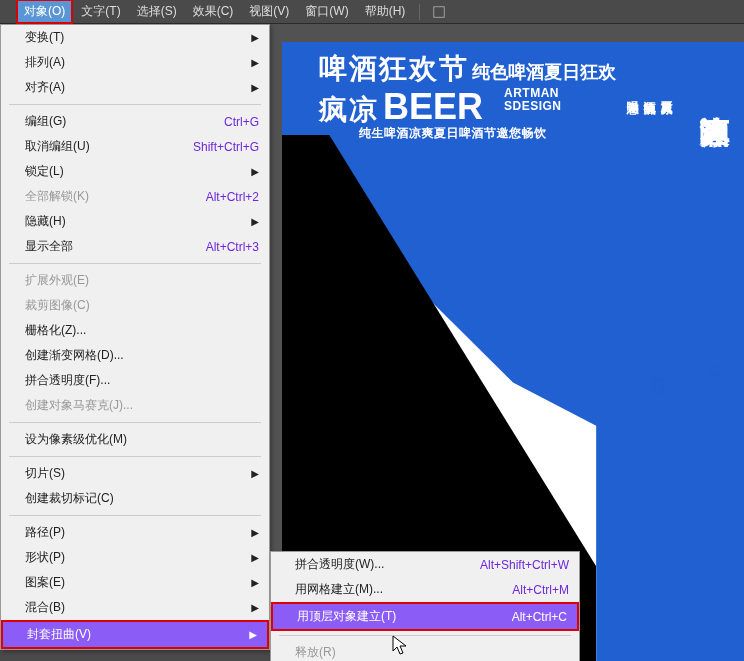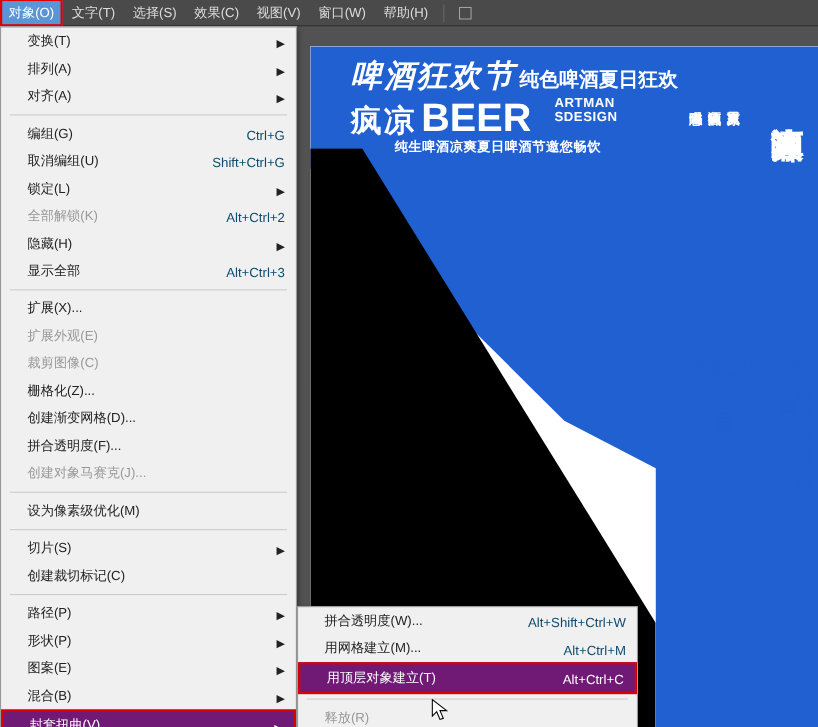--- a/index.html
+++ b/index.html
@@ -1,28 +1,28 @@
 <!DOCTYPE html>
 <html><head>
 <meta charset="utf-8">
 <style>
 *{margin:0;padding:0;box-sizing:border-box;font-family:"Microsoft YaHei",Arial,sans-serif;font-size:12px}
 body{width:744px;height:661px;background:#4a4a4a;overflow:hidden;position:relative}
-.menubar{height:24px;background:#4a4a4a;color:#ddd;display:flex;align-items:center;padding-left:0;border-bottom:1px solid #2a2a2a}
+.menubar{height:24px;background:#4a4a4a;color:#ddd;display:flex;align-items:center;padding-left:16px;border-bottom:1px solid #2a2a2a}
 .menubar-item{padding:4px 8px;cursor:pointer}
 .menubar-item.active{background:#5a96d6;color:#fff}
 .menubar-item.highlighted{border:2px solid #d00;padding:2px 6px}
 .menubar-sep{width:1px;height:16px;background:#666;margin:0 6px}
 .menubar-icon{width:14px;height:14px;margin-left:6px}
 .dropdown{position:absolute;top:24px;left:0;width:270px;background:#f0f0f0;border:1px solid #999;box-shadow:2px 2px 4px rgba(0,0,0,0.3);z-index:100}
-.menu-item{display:flex;align-items:flex-end;padding:4px 10px 4px 24px;color:#222;cursor:pointer;position:relative}
+.menu-item{display:flex;align-items:center;padding:4px 10px 4px 24px;color:#222;cursor:pointer;position:relative}
 .menu-item.disabled{color:#999}
-.menu-item.highlighted{background:#701a75;color:#fff}
+.menu-item.highlighted{background:#8b5cf6;color:#fff}
 .menu-item.boxed{border:2px solid #d00}
-.menu-item .shortcut{margin-left:auto;color:#0c4a6e}
+.menu-item .shortcut{margin-left:auto;color:#6d28d9}
 .menu-item.highlighted .shortcut{color:#fff}
 .menu-item .arrow{margin-left:auto;font-size:10px}
 .menu-sep{height:1px;background:#ccc;margin:4px 8px}
 .submenu{position:absolute;top:551px;left:270px;width:310px;background:#f0f0f0;border:1px solid #999;box-shadow:2px 2px 4px rgba(0,0,0,0.3);z-index:101}
 .submenu .menu-item{position:relative}
 .cursor{position:absolute;top:635px;left:392px;z-index:200;pointer-events:none}
 .canvas{position:absolute;top:24px;left:270px;right:0;bottom:0;background:#525252}
 .canvas-inner{position:absolute;top:18px;left:12px;right:0;bottom:0;background:#fff}
 .artwork{position:absolute;inset:0;overflow:hidden}
 .blue-shape{position:absolute;top:0;left:0;width:100%;height:100%;background:#2060d0;clip-path:polygon(0 0,100% 0,100% 100%,68% 100%,68% 62%,50% 55%,0 18%)}
@@ -87,23 +87,20 @@
     </div>
   <div class="menu-item">
       <span>隐藏(H)</span>
       <span class="arrow">▶</span>
     </div>
   <div class="menu-item">
       <span>显示全部</span>
       <span class="shortcut">Alt+Ctrl+3</span>
     </div>
   <div class="menu-sep"></div>
-  <div class="menu-item">
-      <span>扩展(X)...</span>
-    </div>
   <div class="menu-item disabled">
       <span>扩展外观(E)</span>
     </div>
   <div class="menu-item disabled">
       <span>裁剪图像(C)</span>
     </div>
   <div class="menu-item">
       <span>栅格化(Z)...</span>
     </div>
   <div class="menu-item">
@@ -169,21 +166,21 @@
       <span>释放(R)</span>
     </div>
 </div>
 
 <div class="canvas">
   <div class="canvas-inner">
     <div class="artwork">
       <div class="blue-shape"></div>
       <div class="black-shape"></div>
       <div class="text-overlay">
-        <div class="text-line"><span class="big-text" style="font-style:italic">啤酒狂欢节</span> <span style="font-size:18px">纯色啤酒夏日狂欢</span></div>
+        <div class="text-line"><span class="big-text" style="">啤酒狂欢节</span> <span style="font-size:18px">纯色啤酒夏日狂欢</span></div>
         <div class="text-line" style="margin-top:2px"><span class="big-text">疯</span><span class="big-text">凉</span><span class="huge-text" style="margin-left:4px">BEER</span><span class="tiny-text" style="display:inline-block;vertical-align:top;margin-left:21px"><span>ARTMAN</span><br><span>SDESIGN</span></span></div>
         <div class="text-line tiny-text" style="margin-left:40px"><span>纯生啤酒凉爽夏日啤酒节邀您畅饮</span></div>
       </div>
       <div class="vert-text" style="top:8%;right:2%;font-size:30px;color:#fff">冰爽啤酒</div>
       <div class="vert-text" style="top:8%;right:15%;font-size:12px;color:#fff"><span>冰爽夏日</span><br><span>疯狂啤酒</span><br><span>邀您喝</span></div>
     </div>
   </div>
 </div>
 
 <div class="outer-panel">

